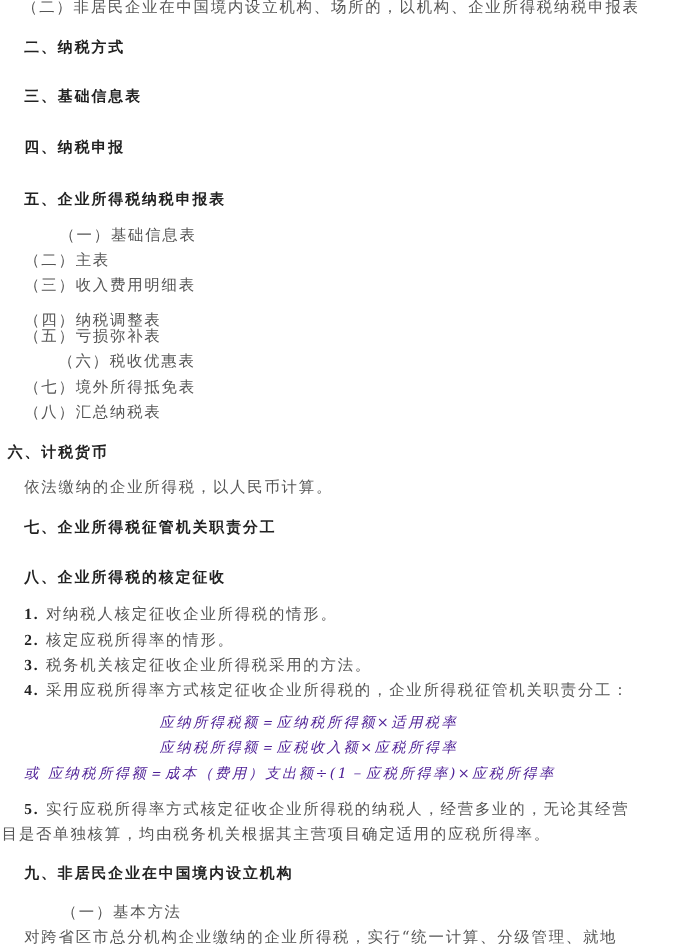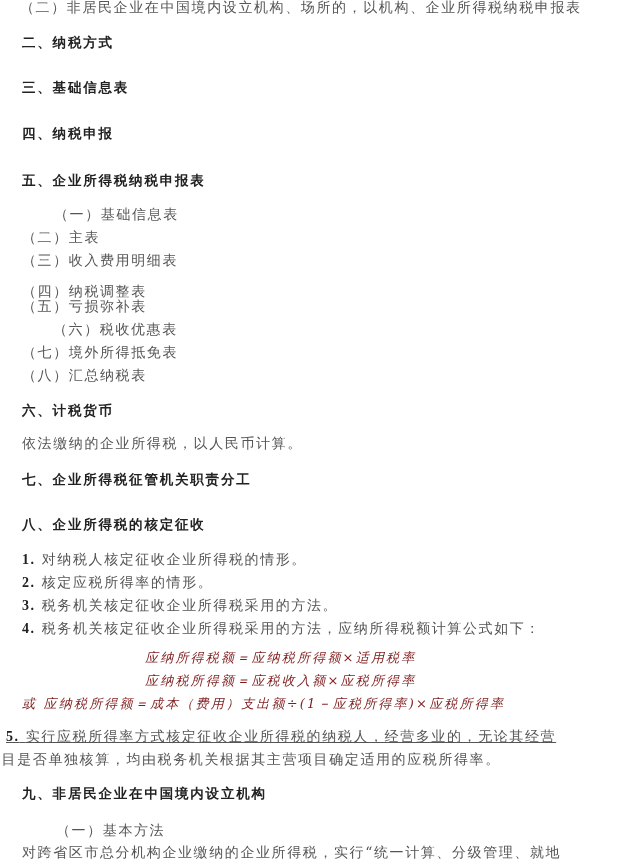--- a/index.html
+++ b/index.html
@@ -1,20 +1,20 @@
 <!DOCTYPE html>
 <html><head>
 <meta charset="utf-8">
 <style>
   html, body { margin: 0; padding: 0; background: #ffffff; }
   body { width: 620px; height: 860px; position: relative; overflow: hidden; }
   .line { position: absolute; white-space: nowrap; line-height: 1; }
   .body-text { font-family: "DejaVu Serif", "Liberation Serif", serif; font-size: 14px; color: #555555; letter-spacing: 1.6px; }
   .heading { font-family: Liberation Serif, serif; font-size: 13.5px; font-weight: bold; color: #222222; letter-spacing: 1.8px; }
-  .formula { font-family: "DejaVu Serif", "Liberation Serif", serif; font-size: 13px; color: #7f1d1d; letter-spacing: 2.2px; font-style: italic; }
+  .formula { font-family: "DejaVu Serif", "Liberation Serif", serif; font-size: 13px; color: #4c1d95; letter-spacing: 2.2px; font-style: italic; }
   .num { color: #222222; font-weight: bold; font-family: "Liberation Serif", serif; }
 </style>
 </head>
 <body>
 
 <div>
 
   <div class="line body-text" style="left:20px; top:0px;">（二）非居民企业在中国境内设立机构、场所的，以机构、企业所得税纳税申报表</div>
 
   <div class="line heading" style="left:22px; top:36px;">二、纳税方式</div>
@@ -26,52 +26,52 @@
     <div class="line body-text" style="left:22px; top:207px;margin-left:32px;">（一）基础信息表</div>
     <div class="line body-text" style="left:22px; top:230px;">（二）主表</div>
     <div class="line body-text" style="left:22px; top:253px;">（三）收入费用明细表</div>
     <div class="line body-text" style="left:22px; top:284px;">（四）纳税调整表</div>
     <div class="line body-text" style="left:22px; top:299px;">（五）亏损弥补表</div>
     <div class="line body-text" style="left:22px; top:322px;margin-left:31px;">（六）税收优惠表</div>
     <div class="line body-text" style="left:22px; top:345px;">（七）境外所得抵免表</div>
     <div class="line body-text" style="left:22px; top:368px;">（八）汇总纳税表</div>
   </div>
 
-  <div class="line heading" style="left:22px; top:404px;">六、计税货币</div>
+  <div class="line heading" style="left:7px; top:404px;">六、计税货币</div>
   <div class="line body-text" style="left:22px; top:436px;">依法缴纳的企业所得税，以人民币计算。</div>
 
   <div class="line heading" style="left:22px; top:473px;">七、企业所得税征管机关职责分工</div>
   <div class="line heading" style="left:22px; top:518px;">八、企业所得税的核定征收</div>
 
   <div>
     <div class="line body-text" style="left:22px; top:552px;">
       <span class="num">1.</span>
       <span>对纳税人核定征收企业所得税的情形。</span>
     </div>
     <div class="line body-text" style="left:22px; top:575px;">
       <span class="num">2.</span>
       <span>核定应税所得率的情形。</span>
     </div>
     <div class="line body-text" style="left:22px; top:598px;">
       <span class="num">3.</span>
       <span>税务机关核定征收企业所得税采用的方法。</span>
     </div>
     <div class="line body-text" style="left:22px; top:621px;">
       <span class="num">4.</span>
-      <span>税务机关核定征收企业所得税采用的方法，应纳所得税额计算公式如下：</span>
+      <span>采用应税所得率方式核定征收企业所得税的，企业所得税征管机关职责分工：</span>
     </div>
   </div>
 
   <div>
     <div class="line formula" style="left:145px; top:651px;">应纳所得税额＝应纳税所得额×适用税率</div>
     <div class="line formula" style="left:145px; top:674px;">应纳税所得额＝应税收入额×应税所得率</div>
     <div class="line formula" style="left:22px; top:697px;">或 应纳税所得额＝成本（费用）支出额÷(1－应税所得率)×应税所得率</div>
   </div>
 
-  <div class="line body-text" style="left:6px; top:729px;text-decoration:underline;">
+  <div class="line body-text" style="left:22px; top:729px;">
     <span class="num">5.</span>
     <span>实行应税所得率方式核定征收企业所得税的纳税人，经营多业的，无论其经营</span>
   </div>
   <div class="line body-text" style="left:-14px; top:752px;">项目是否单独核算，均由税务机关根据其主营项目确定适用的应税所得率。</div>
 
   <div class="line heading" style="left:22px; top:787px;">九、非居民企业在中国境内设立机构</div>
   <div class="line body-text" style="left:22px; top:823px;margin-left:34px;">（一）基本方法</div>
   <div class="line body-text" style="left:22px; top:845px;">对跨省区市总分机构企业缴纳的企业所得税，实行“统一计算、分级管理、就地</div>
 
 </div>

